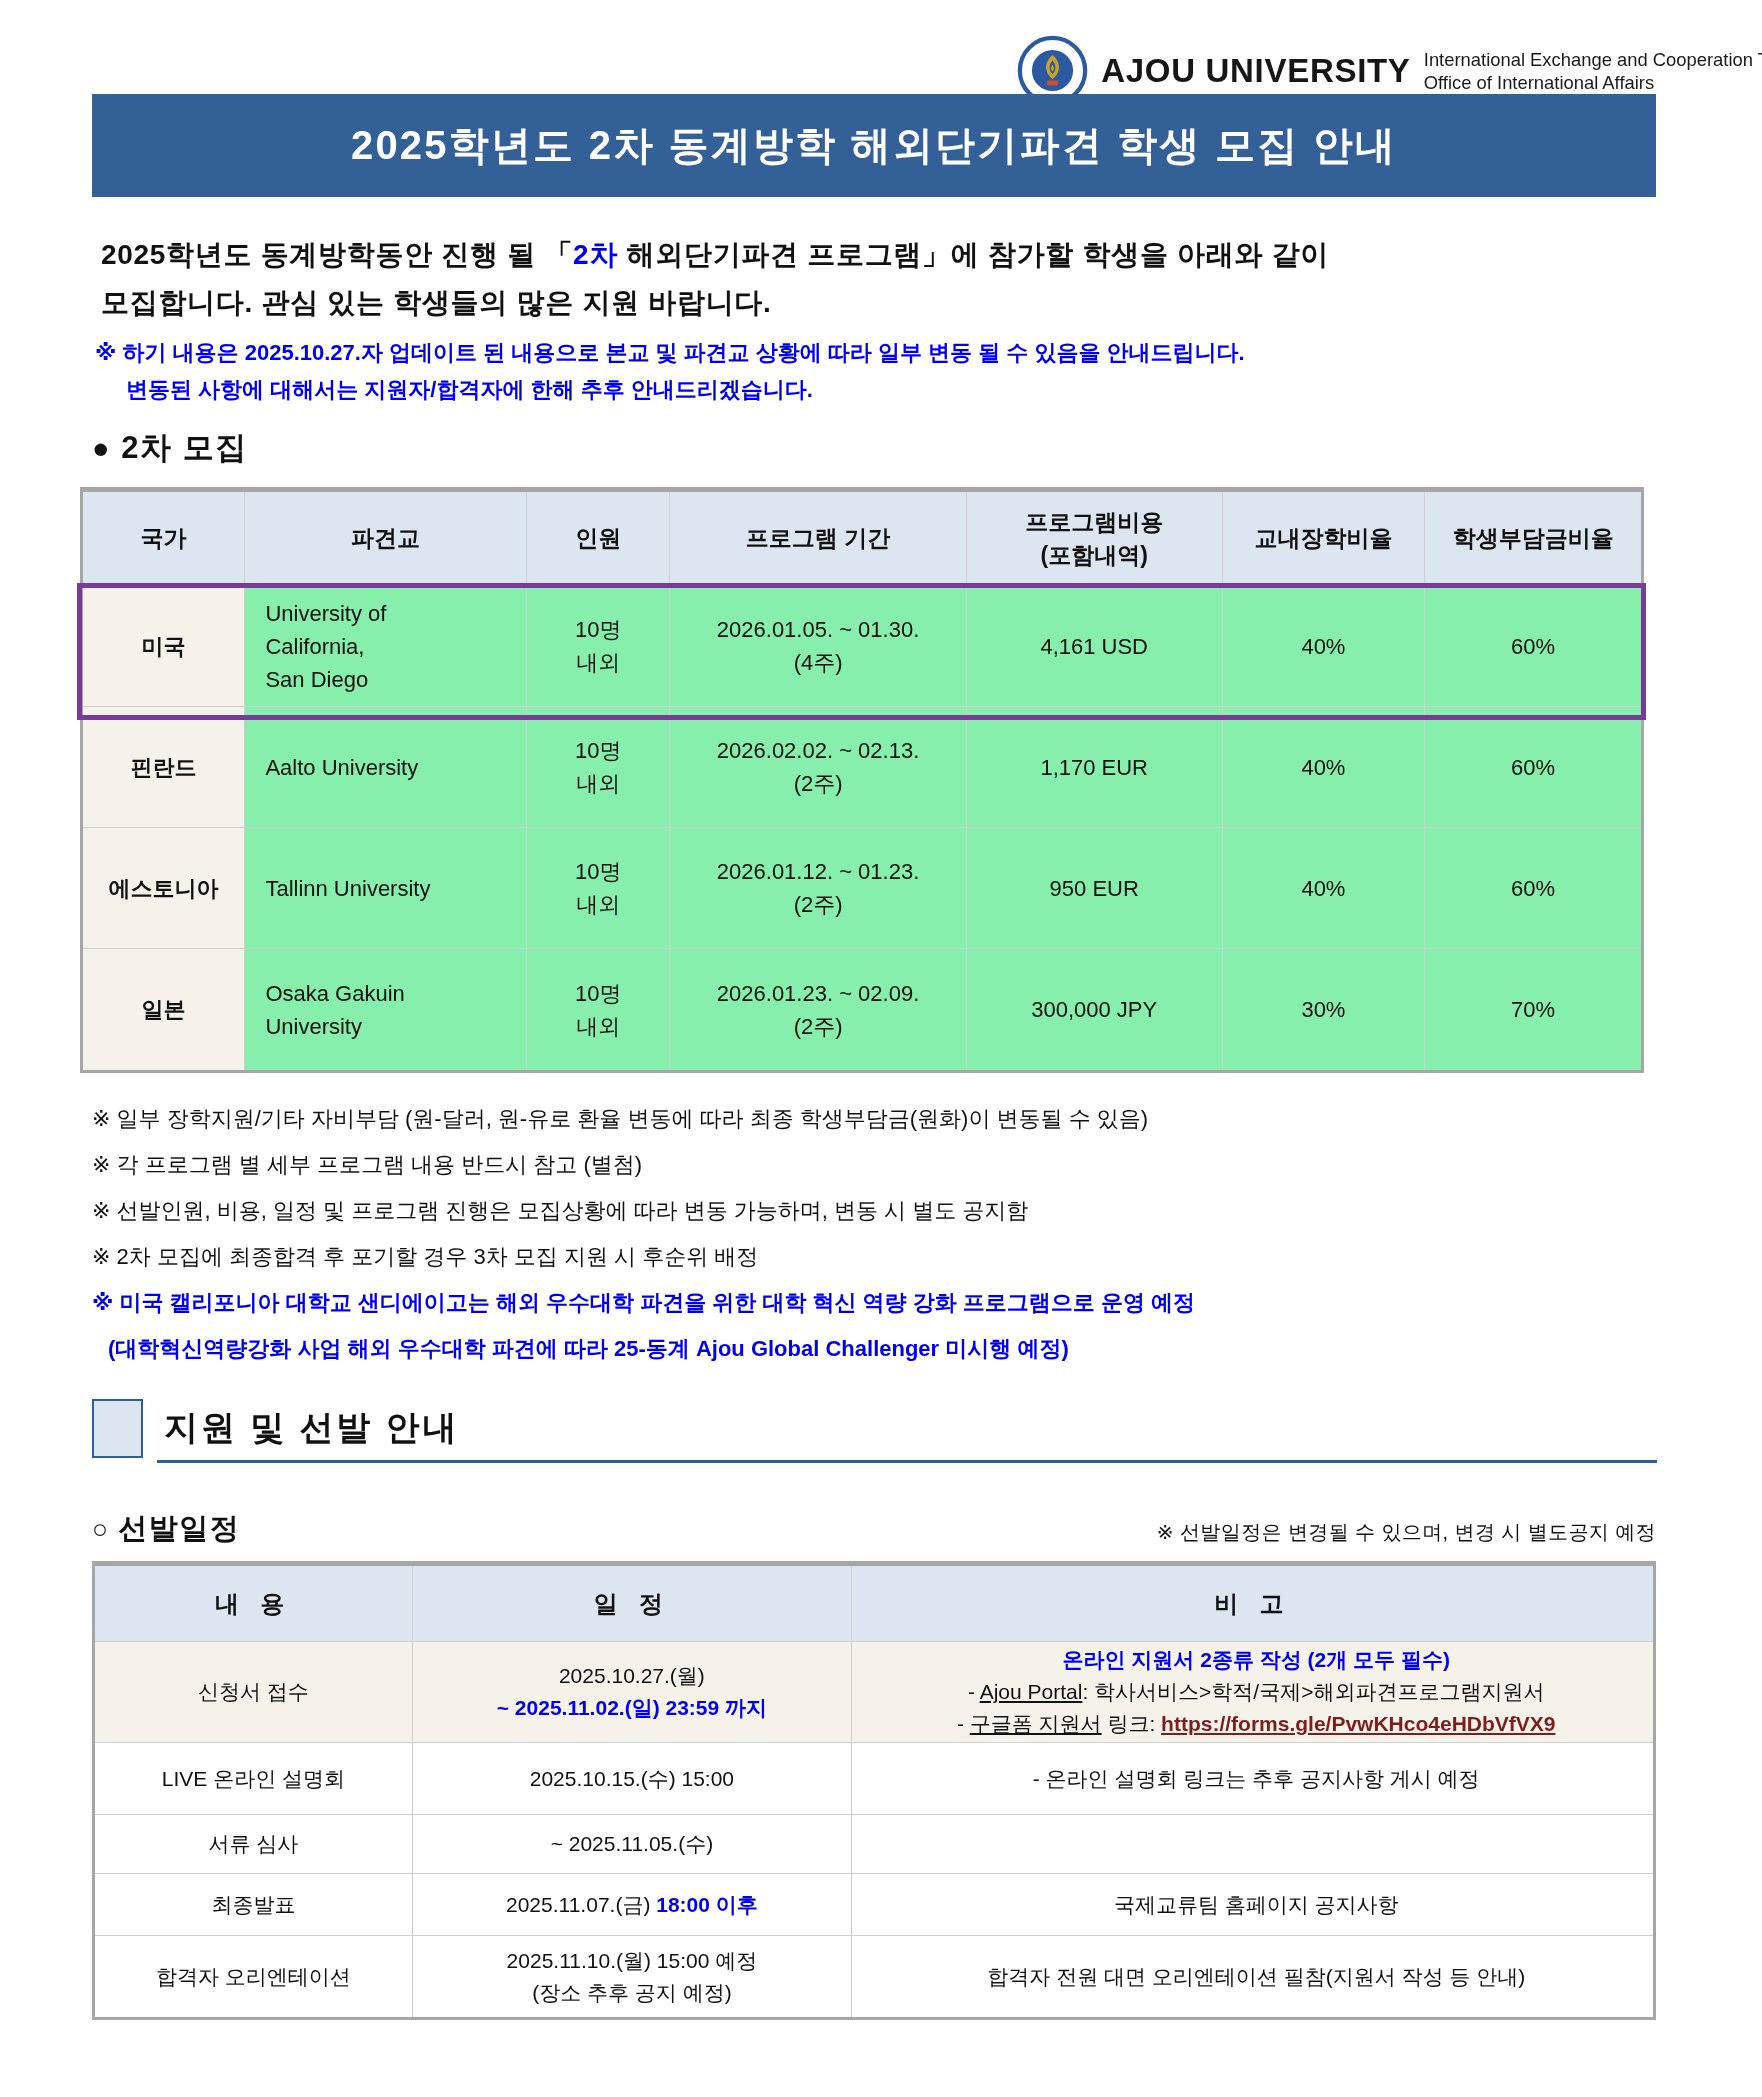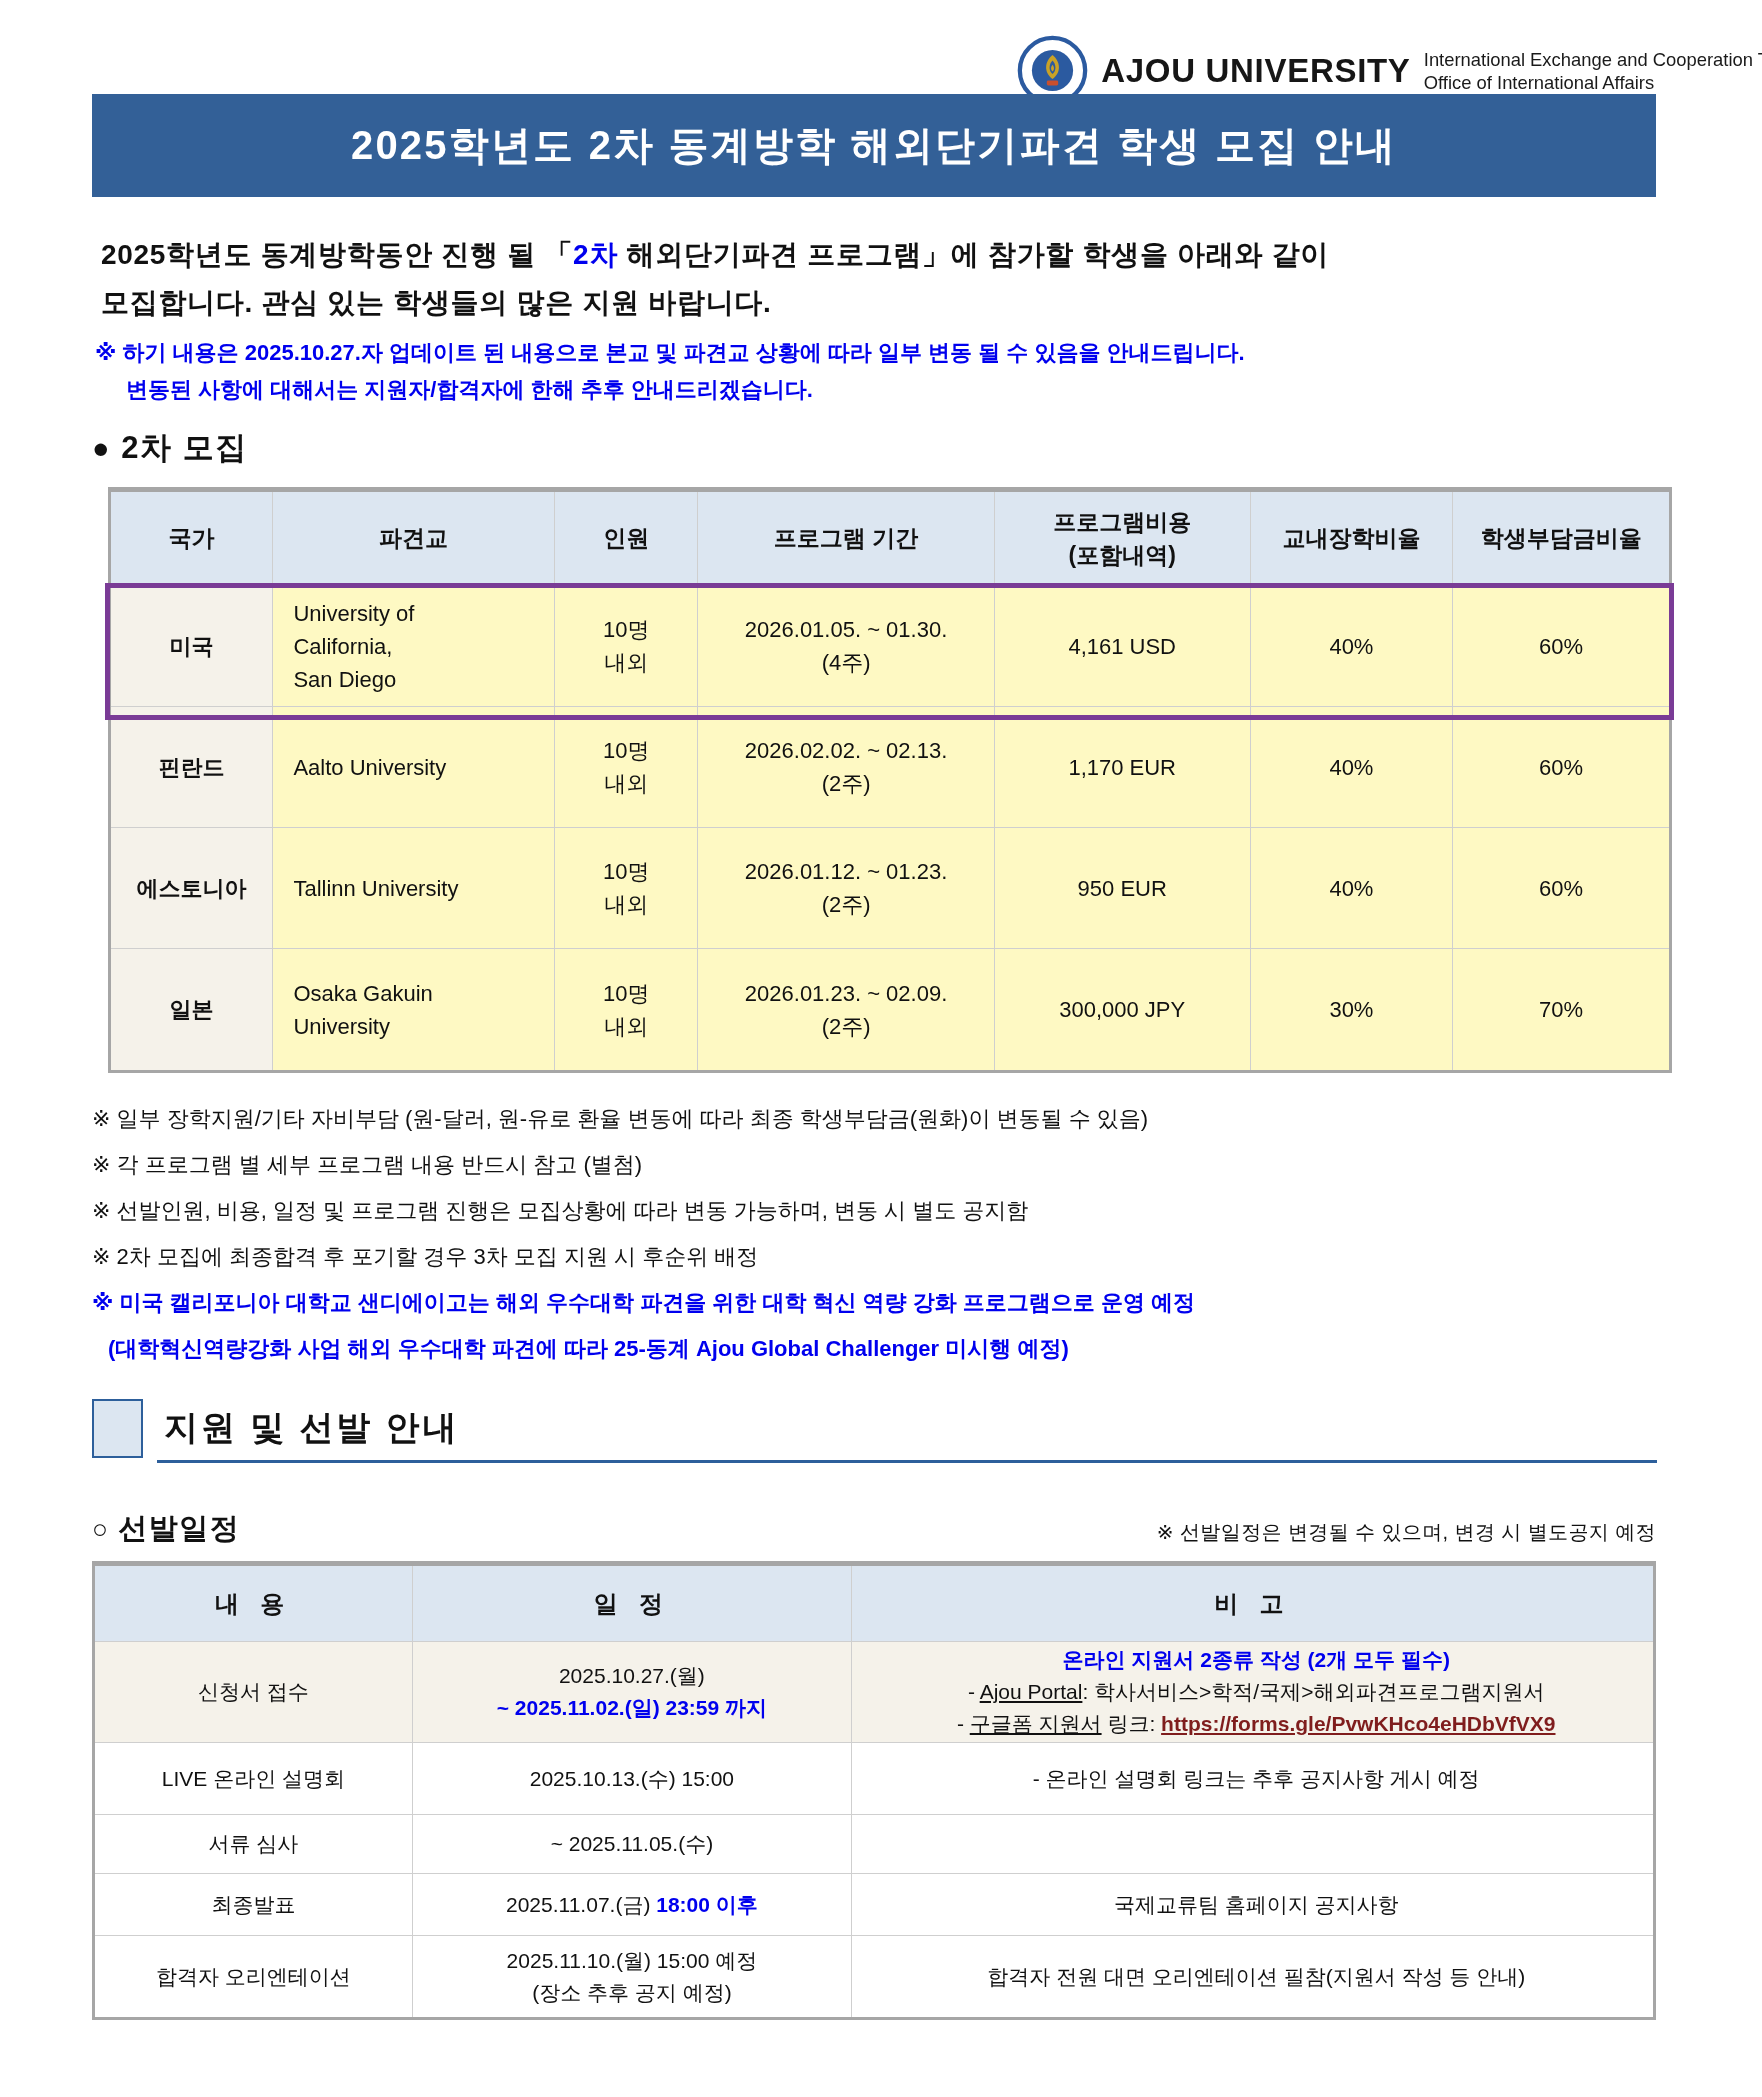--- a/index.html
+++ b/index.html
@@ -25,21 +25,21 @@
 
   .notice { position: absolute; left: 95px; top: 334px; width: 1564px; color: #0000ee; font-weight: bold;
             font-size: 22px; line-height: 37px; }
   .notice .indent { padding-left: 31px; display: block; }
 
   
   .sec1-head { position: absolute; left: 92px; top: 427px; font-size: 31px; font-weight: bold; letter-spacing: 1.5px; }
   .sec1-head .bullet { font-size: 29px; margin-right: 10.3px; }
 
   
-  .t1 { position: absolute; left: 108px; top: 487px; width: 1564px; border: 3.7px solid #a6a6a6; border-top-width: 5.1px; background: #fef9c3; }
+  .t1 { position: absolute; left: 80px; top: 487px; width: 1564px; border: 3.7px solid #a6a6a6; border-top-width: 5.1px; background: #86efac; }
   .t1 .row { display: flex; }
   .t1 .cell { border-right: 1.5px solid #cfcfcf; border-bottom: 1.5px solid #cfcfcf; display: flex; flex-direction: column;
               align-items: center; justify-content: center; font-size: 22px; line-height: 33px; text-align: center; }
   .t1 .cell:last-child { border-right: none; }
   .t1 .row:last-child .cell { border-bottom: none; }
   .t1 .hrow .cell { background: #dce6f1; font-weight: bold; font-size: 23px; height: 94px; }
   .t1 .drow .cell { height: 121px; }
   .c1 { width: 162px; } .c2 { width: 283px; } .c3 { width: 143px; } .c4 { width: 297px; }
   .c5 { width: 256px; } .c6 { width: 203px; } .c7 { width: 216px; }
   .t1 .country { background: #f5f2ea; font-weight: bold; }
@@ -254,21 +254,21 @@
       </div>
       <div class="cell k3 note ivory">
         <div class="blue bold">온라인 지원서 2종류 작성 (2개 모두 필수)</div>
         <div><span>- </span><span class="u">Ajou Portal</span><span>: 학사서비스&gt;학적/국제&gt;해외파견프로그램지원서</span></div>
         <div><span>- </span><span class="u">구글폼 지원서</span><span> 링크: </span><a class="link" href="#">https://forms.gle/PvwKHco4eHDbVfVX9</a></div>
       </div>
     </div>
 
     <div class="row r2">
       <div class="cell k1 item">LIVE 온라인 설명회</div>
-      <div class="cell k2 sched">2025.10.13.(수) 15:00</div>
+      <div class="cell k2 sched">2025.10.15.(수) 15:00</div>
       <div class="cell k3 note">- 온라인 설명회 링크는 추후 공지사항 게시 예정</div>
     </div>
 
     <div class="row r3">
       <div class="cell k1 item">서류 심사</div>
       <div class="cell k2 sched">~ 2025.11.05.(수)</div>
       <div class="cell k3 note"></div>
     </div>
 
     <div class="row r4">

